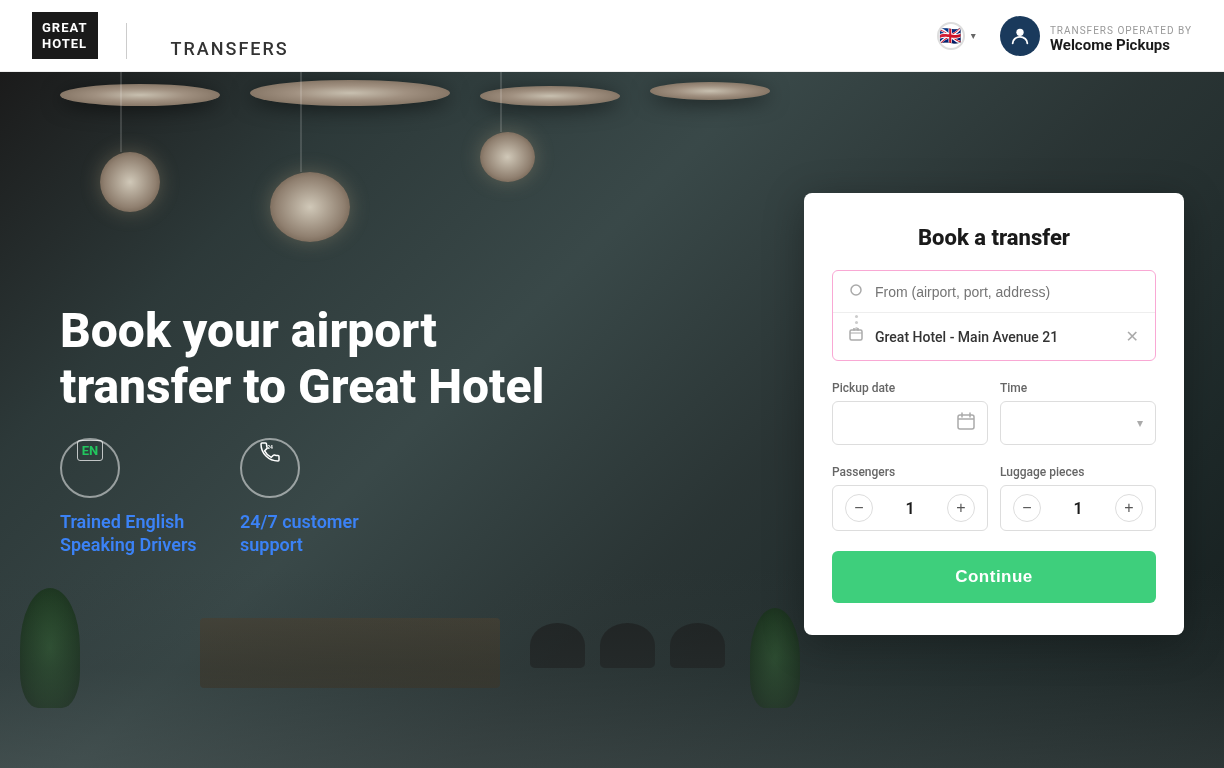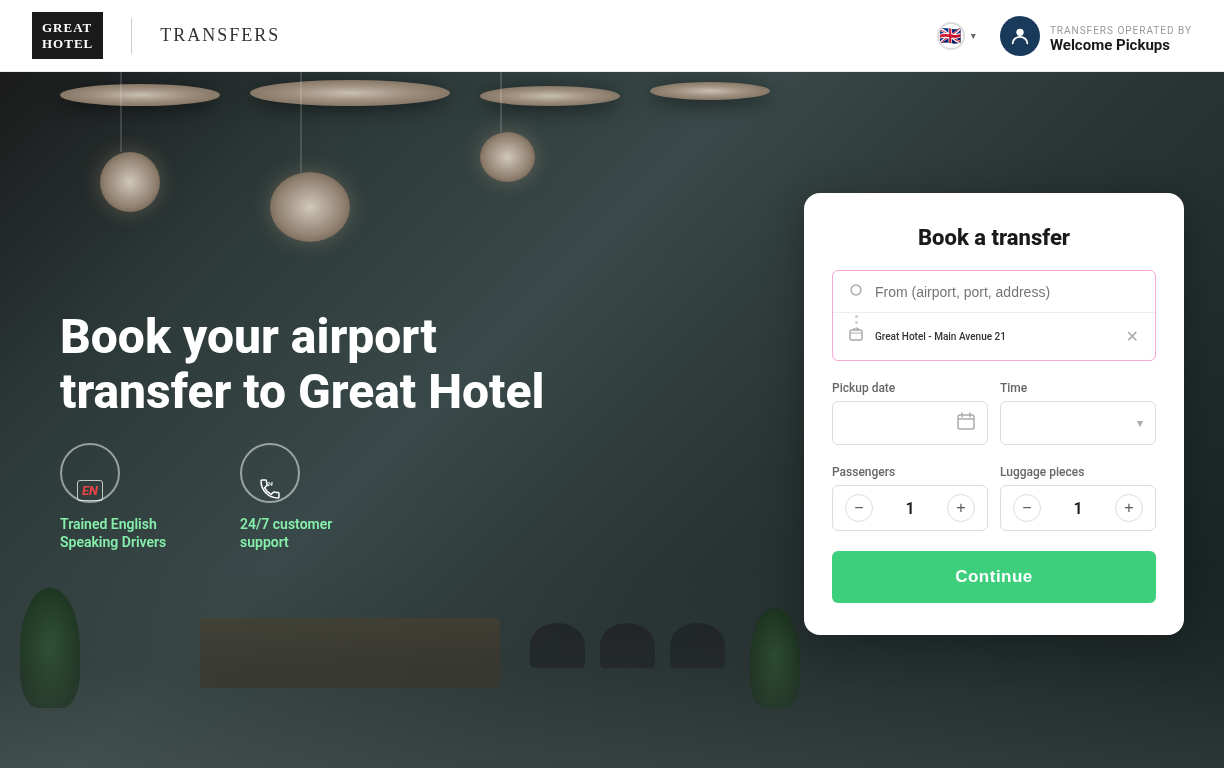--- a/index.html
+++ b/index.html
@@ -12,23 +12,22 @@
       background: #fff;
       display: flex;
       align-items: center;
       justify-content: space-between;
       padding: 0 32px;
       height: 72px;
       border-bottom: 1px solid #eee;
     }
     .header-left {
       display: flex;
-      align-items: center;
+      align-items: flex-end;
       gap: 24px;
-      font-family: Liberation Serif, serif;
     }
     .logo-box {
       background: #1a1a1a;
       color: #fff;
       font-weight: 700;
       font-size: 13px;
       line-height: 1.2;
       padding: 8px 10px;
       letter-spacing: 1px;
     }
@@ -36,20 +35,21 @@
       width: 1px;
       height: 36px;
       background: #ccc;
       margin: 0 4px;
     }
     .header-transfers-text {
       font-size: 18px;
       font-weight: 500;
       color: #333;
       letter-spacing: 2px;
+      margin-left: 16px;
     }
     .header-right {
       display: flex;
       align-items: center;
       gap: 24px;
     }
     .lang-selector {
       display: flex;
       align-items: center;
       gap: 6px;
@@ -192,39 +192,38 @@
       align-items: flex-start;
       gap: 12px;
       max-width: 140px;
     }
     .feature-icon-circle {
       width: 60px;
       height: 60px;
       border-radius: 50%;
       border: 2px solid rgba(255,255,255,0.5);
       display: flex;
-      align-items: flex-end;
+      align-items: flex-start;
       justify-content: center;
       font-size: 24px;
-      color: #ef4444;
-      font-style: italic;
+      color: #22c55e;
     }
     .feature-label {
-      font-size: 14px;
+      font-size: 18px;
       font-weight: 600;
-      color: #86efac;
+      color: #3b82f6;
       line-height: 1.3;
     }
 
     
     .booking-panel {
       width: 380px;
       background: #fff;
       margin: 24px 40px 36px 0;
-      border-radius: 16px;
+      border-radius: 8px;
       padding: 32px 28px;
       box-shadow: 0 8px 40px rgba(0,0,0,0.3);
       display: flex;
       flex-direction: column;
       gap: 20px;
       align-self: center;
     }
     .booking-title {
       font-size: 22px;
       font-weight: 800;
@@ -270,21 +269,21 @@
     .route-input-text {
       flex: 1;
       font-size: 14px;
       color: #aaa;
       border: none;
       outline: none;
       background: transparent;
     }
     .route-destination-text {
       flex: 1;
-      font-size: 10px;
+      font-size: 14px;
       color: #333;
       font-weight: 500;
     }
     .route-clear-btn {
       font-size: 16px;
       color: #aaa;
       cursor: pointer;
       padding: 2px;
     }
     .form-row {

